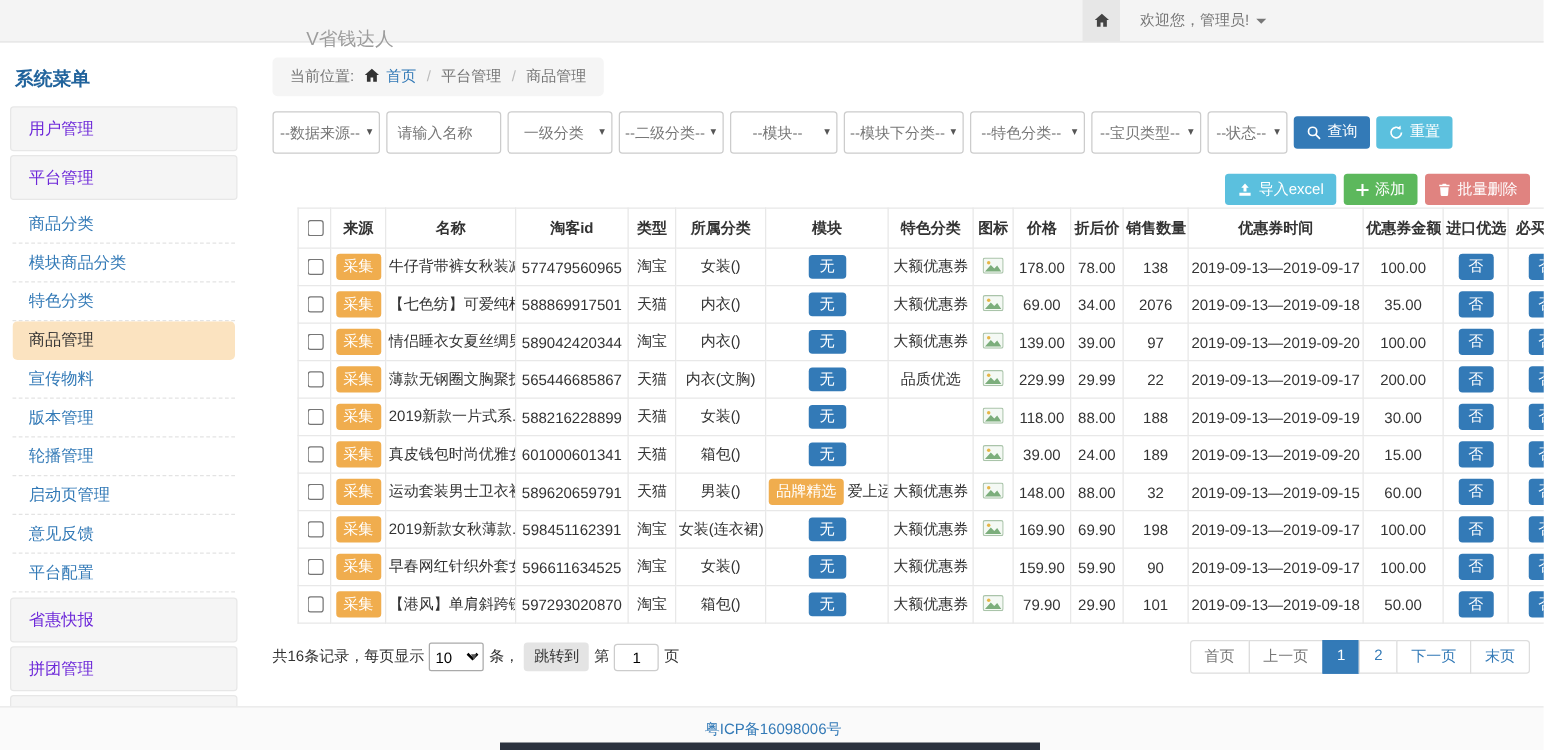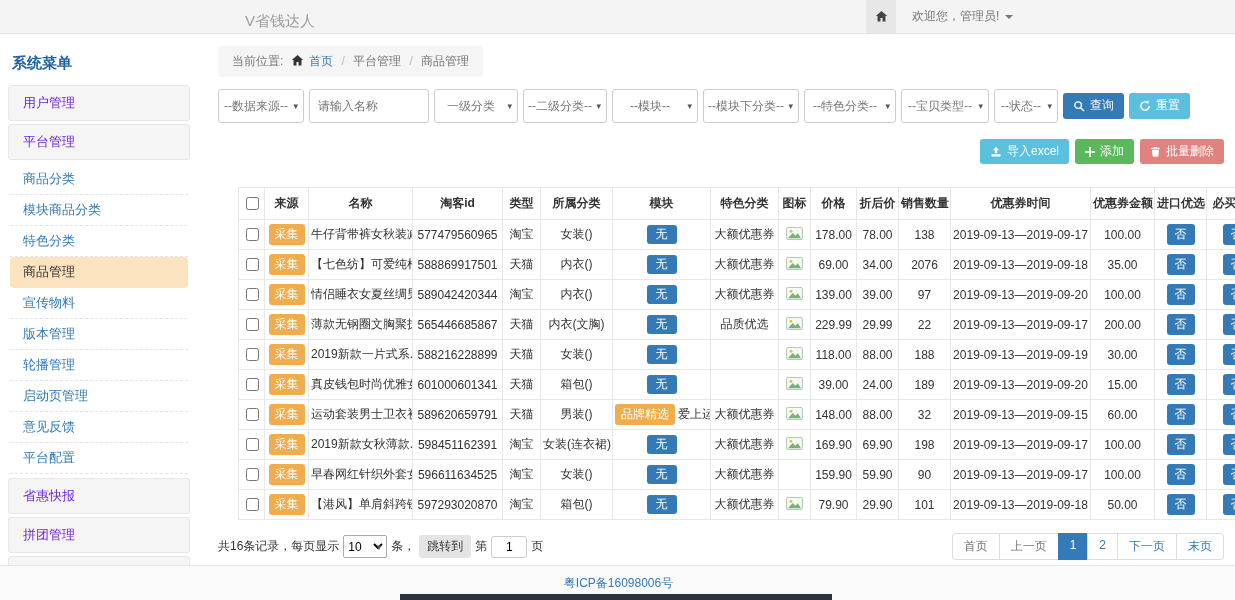--- a/index.html
+++ b/index.html
@@ -4,21 +4,21 @@
 <style>
   * { box-sizing: border-box; }
   html,body { margin:0; padding:0; }
   body {
     width:1235px; height:600px; overflow:hidden; position:relative;
     background:#fff; color:#333; font-size:12px;
     font-family:"Liberation Sans","DejaVu Sans",sans-serif;
   }
   
   .topbar { position:absolute; top:0; left:0; right:0; height:34px; background:#f4f4f4; border-bottom:1px solid #e3e3e3; z-index:4; }
-  .brand { position:absolute; left:245px; top:4px; line-height:34px; color:#9d9d9d; font-size:15px; }
+  .brand { position:absolute; left:245px; top:15px; line-height:34px; color:#9d9d9d; font-size:15px; }
   .topbar-right { position:absolute; left:866px; top:0; height:100%; display:flex; align-items:center; }
   .home-btn { width:30px; height:100%; background:#e7e7e7; display:flex; align-items:center; justify-content:center; color:#444; cursor:pointer; }
   .welcome { margin-left:16px; color:#777; cursor:pointer; display:flex; align-items:center; }
   .caret { width:0; height:0; border-left:4px solid transparent; border-right:4px solid transparent; border-top:4px solid #777; display:inline-block; margin-left:6px; }
   
   .sidebar { position:absolute; left:8px; top:38px; width:182px; z-index:1; }
   .sidebar-title { color:#21639c; font-size:15px; font-weight:bold; margin:16px 2px 12px 4px; }
   .acc-item { background:#f5f5f5; border:1px solid #e7e7e7; border-radius:3px; padding:8px 14px; margin-bottom:3px; color:#6d28d9; font-size:13px; cursor:pointer; }
   .sub-list { padding:1px 2px; margin-bottom:3px; }
   .sub-item { display:block; padding:6px 13px; color:#337ab7; font-size:13px; border-bottom:1px dashed #e3e3e3; cursor:pointer; }
@@ -26,28 +26,28 @@
   
   .main { position:absolute; left:218px; top:38px; width:1006px; z-index:2; }
   .breadcrumb { display:inline-block; background:#f5f5f5; border-radius:4px; padding:7px 14px; color:#777; margin-top:8px; }
   .breadcrumb a { color:#337ab7; text-decoration:none; cursor:pointer; }
   .breadcrumb .sep { margin:0 5px; color:#bbb; }
   .breadcrumb .bc-home { color:#333; margin:0 2px 0 4px; vertical-align:-2px; }
   .filters { margin-top:12px; display:flex; gap:5px; align-items:center; flex-wrap:nowrap; }
   .sel-wrap { position:relative; display:inline-block; }
   .sel-wrap:after { content:"▾"; position:absolute; right:6px; top:50%; transform:translateY(-52%); font-size:9px; color:#555; pointer-events:none; }
   select.filter { height:34px; border:1px solid #ccc; border-radius:3px; color:#777; font-size:12px; background:#fff; padding:0 14px 0 4px; appearance:none; -webkit-appearance:none; text-align:center; }
-  input.name-input { height:26px; border:1px solid #ccc; border-radius:3px; padding:16px 8px; width:120px; font-size:12px; color:#0f172a; }
+  input.name-input { height:26px; border:1px solid #ccc; border-radius:3px; padding:16px 8px; width:92px; font-size:12px; color:#0f172a; }
   .btn { display:inline-flex; align-items:center; gap:5px; border:none; border-radius:3px; color:#fff; font-size:12px; padding:6px 10px; cursor:pointer; line-height:1.1; }
   .btn-primary { background:#337ab7; }
   .btn-info { background:#5bc0de; }
   .btn-success { background:#5cb85c; }
   .btn-danger { background:#e08380; }
   .toolbar { margin-top:16px; display:flex; justify-content:flex-end; gap:6px; }
-  .table-wrap { margin-top:23px;padding-left:20px; }
+  .table-wrap { margin-top:2px;padding-left:20px; }
   table { width:100%; border-collapse:collapse; table-layout:fixed; }
   th,td { border:1px solid #e8e8e8; text-align:center; padding:4px 2px; font-size:12px; overflow:hidden; white-space:nowrap; height:26px; }
   thead th { font-weight:bold; color:#333; background:#fff; padding:6px 2px; }
   .badge-orange { background:#f0ad4e; color:#fff; border-radius:3px; padding:2px 6px; font-size:12px; display:inline-block; }
   .badge-blue { background:#337ab7; color:#fff; border-radius:3px; padding:1px 9px; font-size:12px; display:inline-block; }
   .xbtn { border:none; border-radius:3px; color:#fff; font-size:12px; padding:2px 8px; cursor:pointer; display:inline-flex; align-items:center; justify-content:center; }
   .xbtn-blue { background:#337ab7; }
   .mod-text { margin-left:3px; }
   .pagination-row { margin-top:13px; display:flex; justify-content:space-between; align-items:center; color:#333; }
   .page-left { display:flex; align-items:center; gap:4px; }

